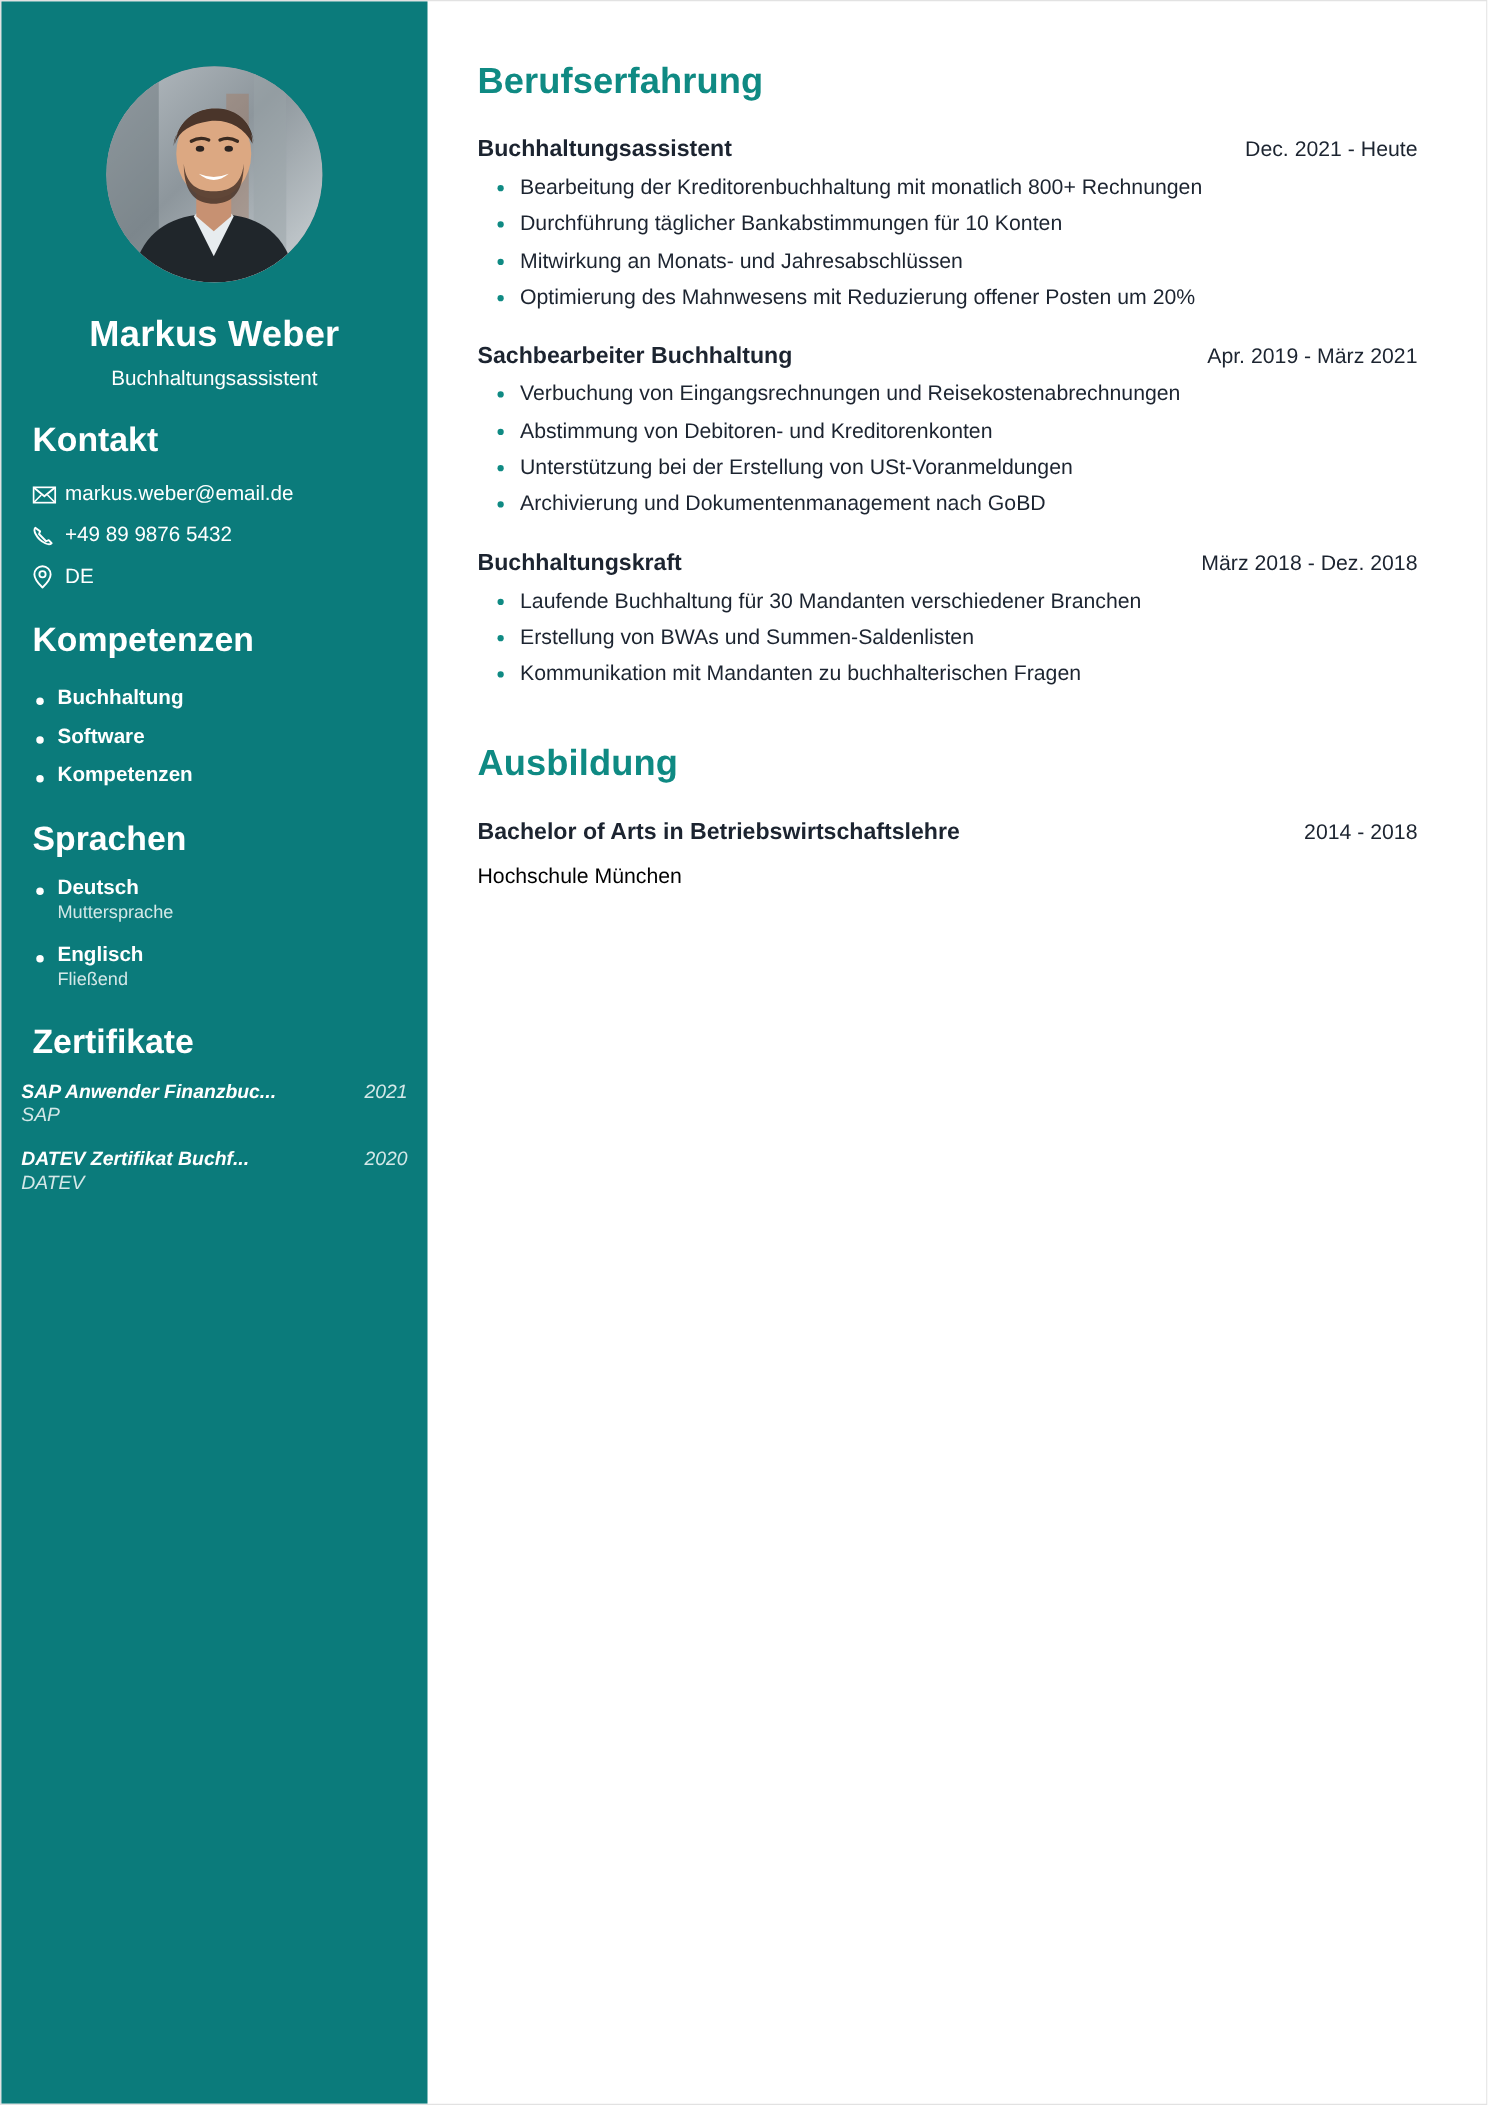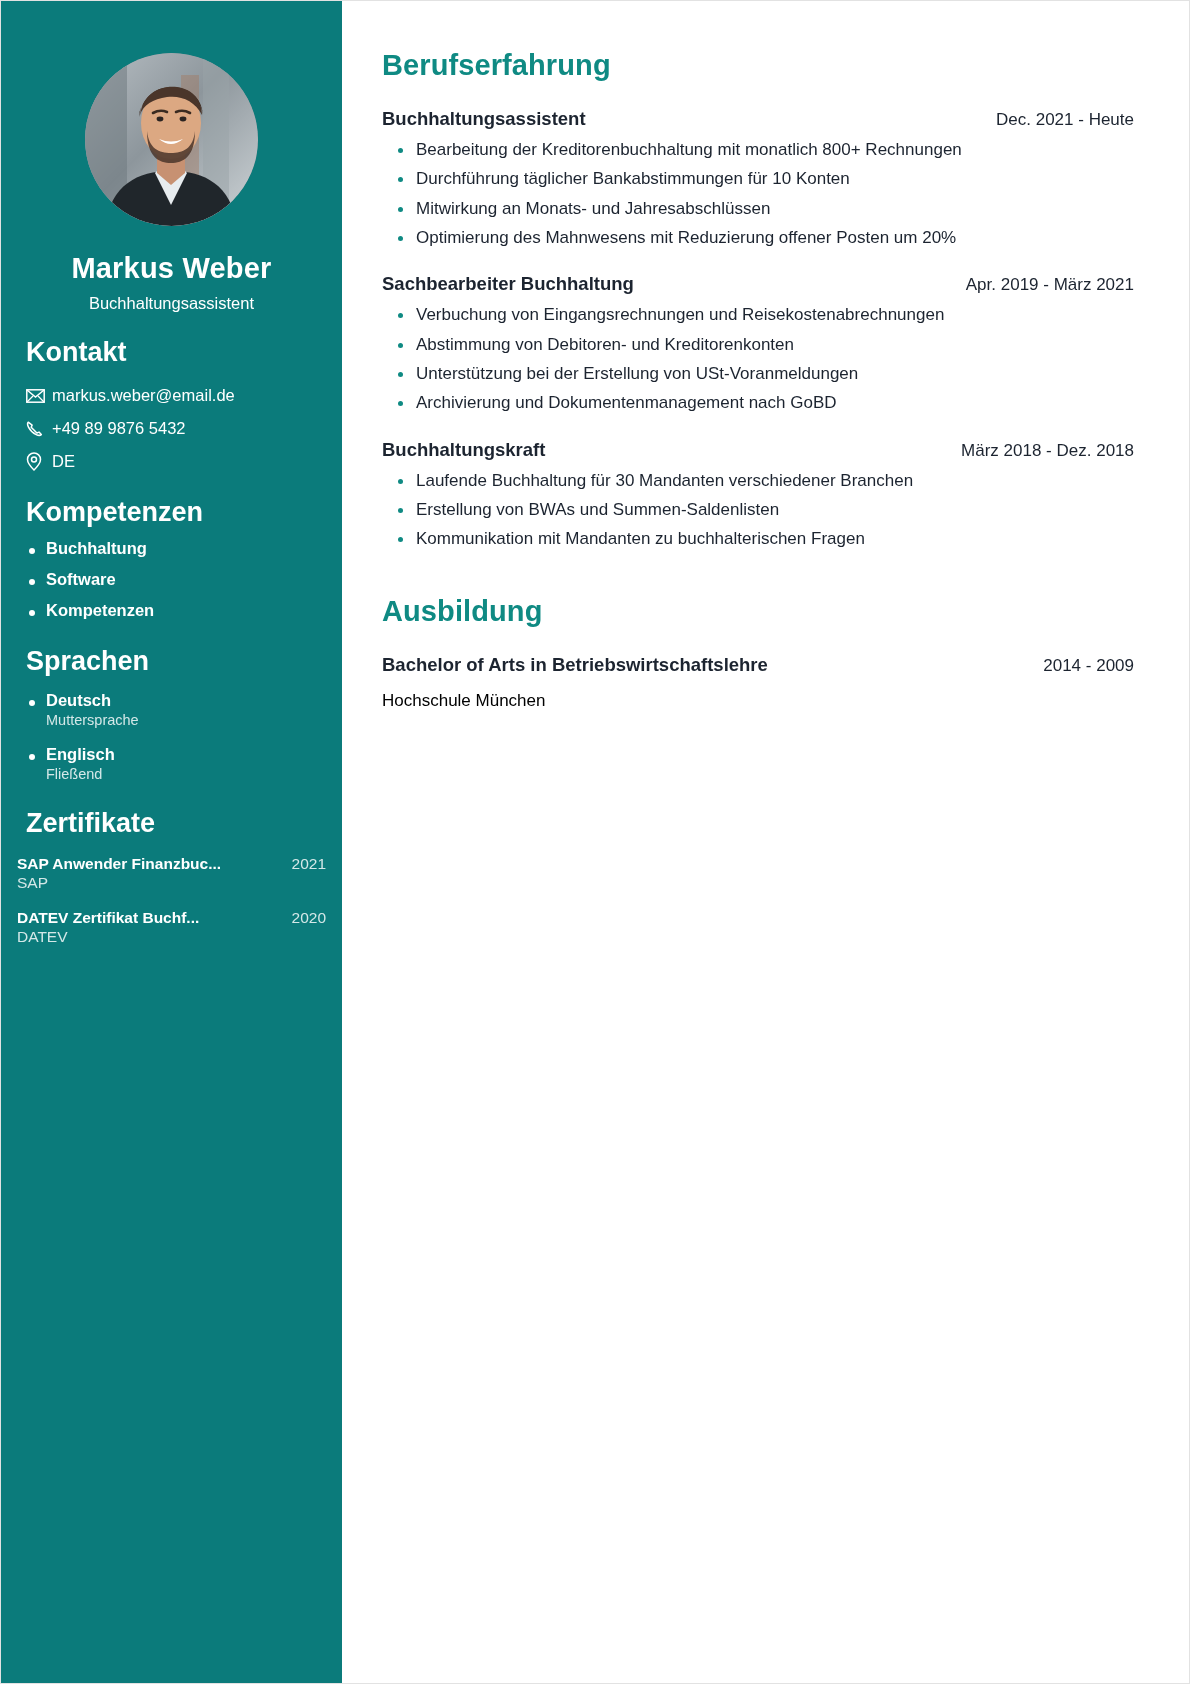--- a/index.html
+++ b/index.html
@@ -81,21 +81,21 @@
   }
   .contact-icon {
     width: 26px;
     flex: 0 0 26px;
     display: inline-flex;
     align-items: center;
     justify-content: flex-start;
   }
   .contact-icon svg { display: block; }
 
-  .bullet-list { margin: 11px 0 0 0; padding: 0 0 0 9px; list-style: none; }
+  .bullet-list { margin: 21px 0 0 0; padding: 0 0 0 9px; list-style: none; }
   .bullet-item {
     display: flex;
     align-items: flex-start;
     font-size: 16.5px;
     font-weight: bold;
     margin-bottom: 12px;
     color: #ffffff;
   }
   .dot {
     width: 6px; height: 6px;
@@ -110,21 +110,21 @@
     display: flex; align-items: flex-start;
     font-size: 16.5px; font-weight: bold; color: #ffffff;
   }
   .lang-level {
     font-size: 14.5px;
     color: #d4e8e8;
     margin: 2px 0 0 20px;
     font-weight: 400;
   }
 
-  .cert-list { margin-top: 16px; padding: 0 0 0 0; }
+  .cert-list { margin-top: 16px; padding: 0 0 0 0; font-style: italic; }
   .cert-entry { margin-bottom: 17px; }
   .cert-top {
     display: flex;
     align-items: baseline;
     justify-content: space-between;
   }
   .cert-name {
     font-size: 15.5px;
     font-weight: bold;
     color: #ffffff;
@@ -416,19 +416,19 @@
           <span class="duty-text">Kommunikation mit Mandanten zu buchhalterischen Fragen</span>
         </li>
       </ul>
     </div>
 
     <h1 class="section-title second">Ausbildung</h1>
 
     <div class="entry">
       <div class="entry-head">
         <span class="entry-title">Bachelor of Arts in Betriebswirtschaftslehre</span>
-        <span class="entry-dates">2014 - 2009</span>
+        <span class="entry-dates">2014 - 2018</span>
       </div>
       <div class="entry-org">Hochschule München</div>
     </div>
 
   </main>
 </div>
 
 </body></html>

